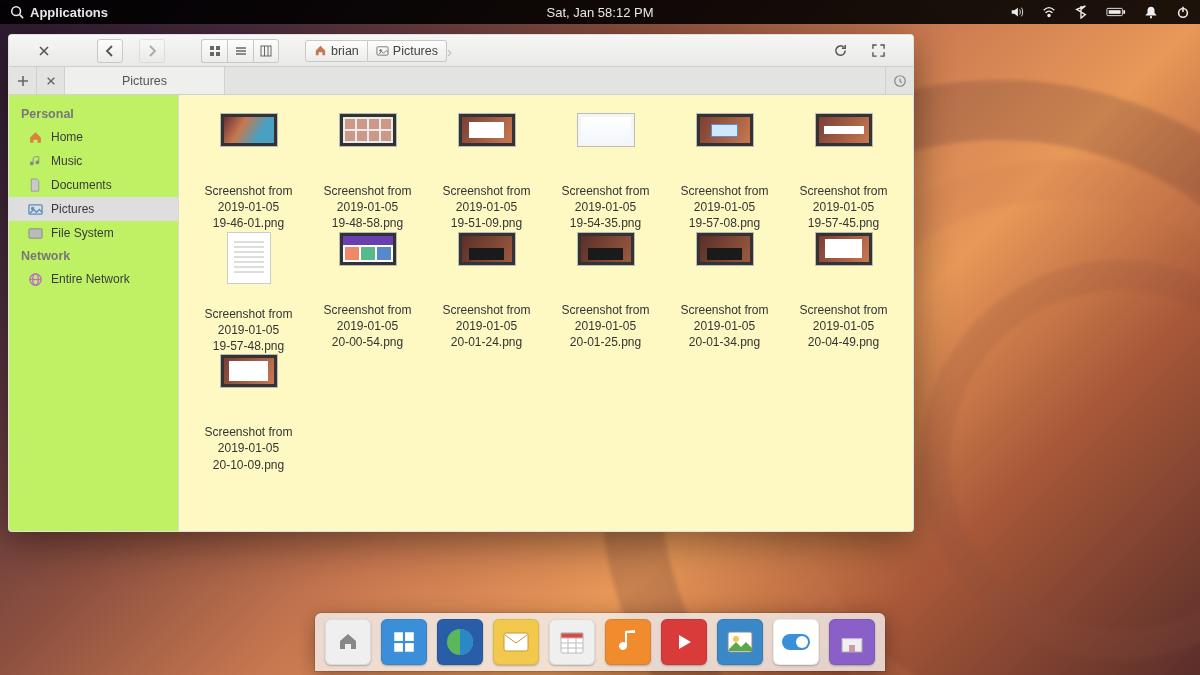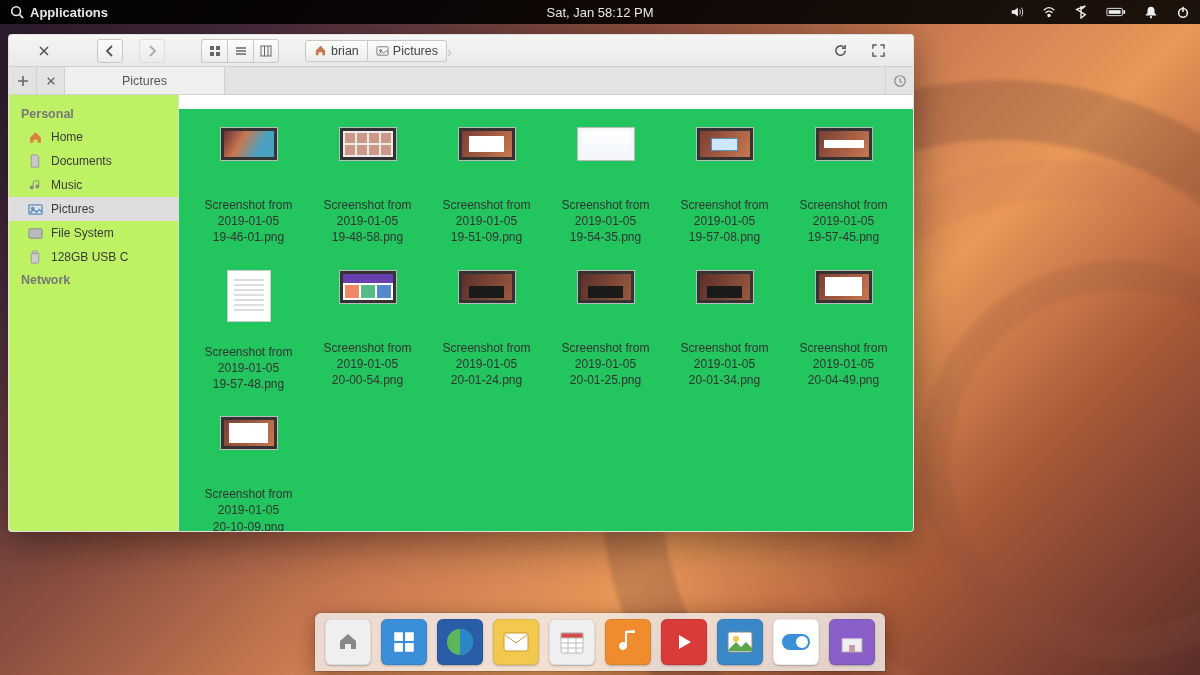--- a/index.html
+++ b/index.html
@@ -84,24 +84,23 @@
   }
   .side-head { padding:4px 12px; color:#777; font-weight:600; font-size:12.5px; }
   .side-item {
     display:flex; align-items:center; gap:8px; padding:4px 12px 4px 18px;
     color:#3a3a3a; font-size:12px; cursor:default;
   }
   .side-item.active { background:#dedede; }
   .side-icon { width:16px; height:16px; display:flex; align-items:center; justify-content:center; }
 
   .files {
-    flex:1; background:#22c55e; overflow:auto; padding:18px 12px;
-    display:grid; grid-template-columns:repeat(6,1fr); gap:24px 4px;
+    flex:1; background:#fef9c3; overflow:auto; padding:18px 12px;
+    display:grid; grid-template-columns:repeat(6,1fr); gap:0 4px;
     align-content:start;
-    margin-top:14px;
   }
   .file { display:flex; flex-direction:column; align-items:center; text-align:center; }
   .thumb {
     width:58px; height:34px; background:#333; border:1px solid #bbb;
     margin-bottom:36px; position:relative; overflow:hidden;
   }
   .thumb.light{ background:#f5f5f5; }
   .thumb.doc{ width:44px; height:52px; background:#fff; border:1px solid #ccc; margin-bottom:22px;}
   .thumb.doc::before{ content:""; position:absolute; left:6px; right:6px; top:8px; height:2px; background:#ddd; box-shadow:0 5px #ddd,0 10px #ddd,0 15px #ddd,0 20px #ddd,0 25px #ddd,0 30px #ddd;}
   .thumb .inner{ position:absolute; inset:3px; }
@@ -275,62 +274,63 @@
         <div class="side-item">
           <span class="side-icon">
             <svg width="15" height="15" viewBox="0 0 14 14" fill="#d8823c">
               <path d="M7 2L2 7v5h3V9h4v3h3V7z"></path>
             </svg>
           </span>
           <span>Home</span>
         </div>
         <div class="side-item">
           <span class="side-icon">
+            <svg width="15" height="15" viewBox="0 0 16 16" fill="#888">
+              <path d="M6 3v7a2 2 0 1 1-1-1.7V4l7-1v6a2 2 0 1 1-1-1.7V2z"></path>
+            </svg>
+          </span>
+          <span>Music</span>
+        </div>
+        <div class="side-item">
+          <span class="side-icon">
             <svg width="14" height="15" viewBox="0 0 14 16" fill="#c9c9c9" stroke="#999">
               <path d="M3 1h6l2 2v11H3z"></path>
             </svg>
           </span>
           <span>Documents</span>
-        </div>
-        <div class="side-item">
-          <span class="side-icon">
-            <svg width="15" height="15" viewBox="0 0 16 16" fill="#888">
-              <path d="M6 3v7a2 2 0 1 1-1-1.7V4l7-1v6a2 2 0 1 1-1-1.7V2z"></path>
-            </svg>
-          </span>
-          <span>Music</span>
         </div>
         <div class="side-item active">
           <span class="side-icon">
             <svg width="15" height="15" viewBox="0 0 16 16" fill="none" stroke="#5a8fc2" stroke-width="1.4">
               <rect x="1" y="3" width="14" height="10" rx="1"></rect>
               <circle cx="5" cy="7" r="1.2" fill="#5a8fc2"></circle>
               <path d="M2 12l4-4 3 3 3-3 3 3"></path>
             </svg>
           </span>
           <span>Pictures</span>
         </div>
         <div class="side-item">
           <span class="side-icon">
             <svg width="15" height="13" viewBox="0 0 16 12" fill="#bbb" stroke="#888">
               <rect x="1" y="1" width="14" height="10" rx="1"></rect>
             </svg>
           </span>
           <span>File System</span>
         </div>
+        <div class="side-head">Network</div>
         <div class="side-item">
           <span class="side-icon">
-            <svg width="14" height="15" viewBox="0 0 12 16" fill="#ccc" stroke="#999">
-              <rect x="2" y="3" width="8" height="11" rx="1"></rect>
-              <rect x="4" y="1" width="4" height="3"></rect>
+            <svg width="15" height="15" viewBox="0 0 16 16" fill="none" stroke="#b86fc2" stroke-width="1.4">
+              <circle cx="8" cy="8" r="6"></circle>
+              <ellipse cx="8" cy="8" rx="3" ry="6"></ellipse>
+              <line x1="2" y1="8" x2="14" y2="8"></line>
             </svg>
           </span>
-          <span>128GB USB C</span>
-        </div>
-        <div class="side-head">Network</div>
+          <span>Entire Network</span>
+        </div>
       </div>
     <div class="files" id="files">
         <div class="file">
           <div class="thumb">
             <div class="inner" style="background:linear-gradient(120deg,#6a2f35,#c87850,#4aa0c0 70%)"></div>
           </div>
           <div class="fname">Screenshot from
 2019-01-05
 19-46-01.png</div>
         </div>

